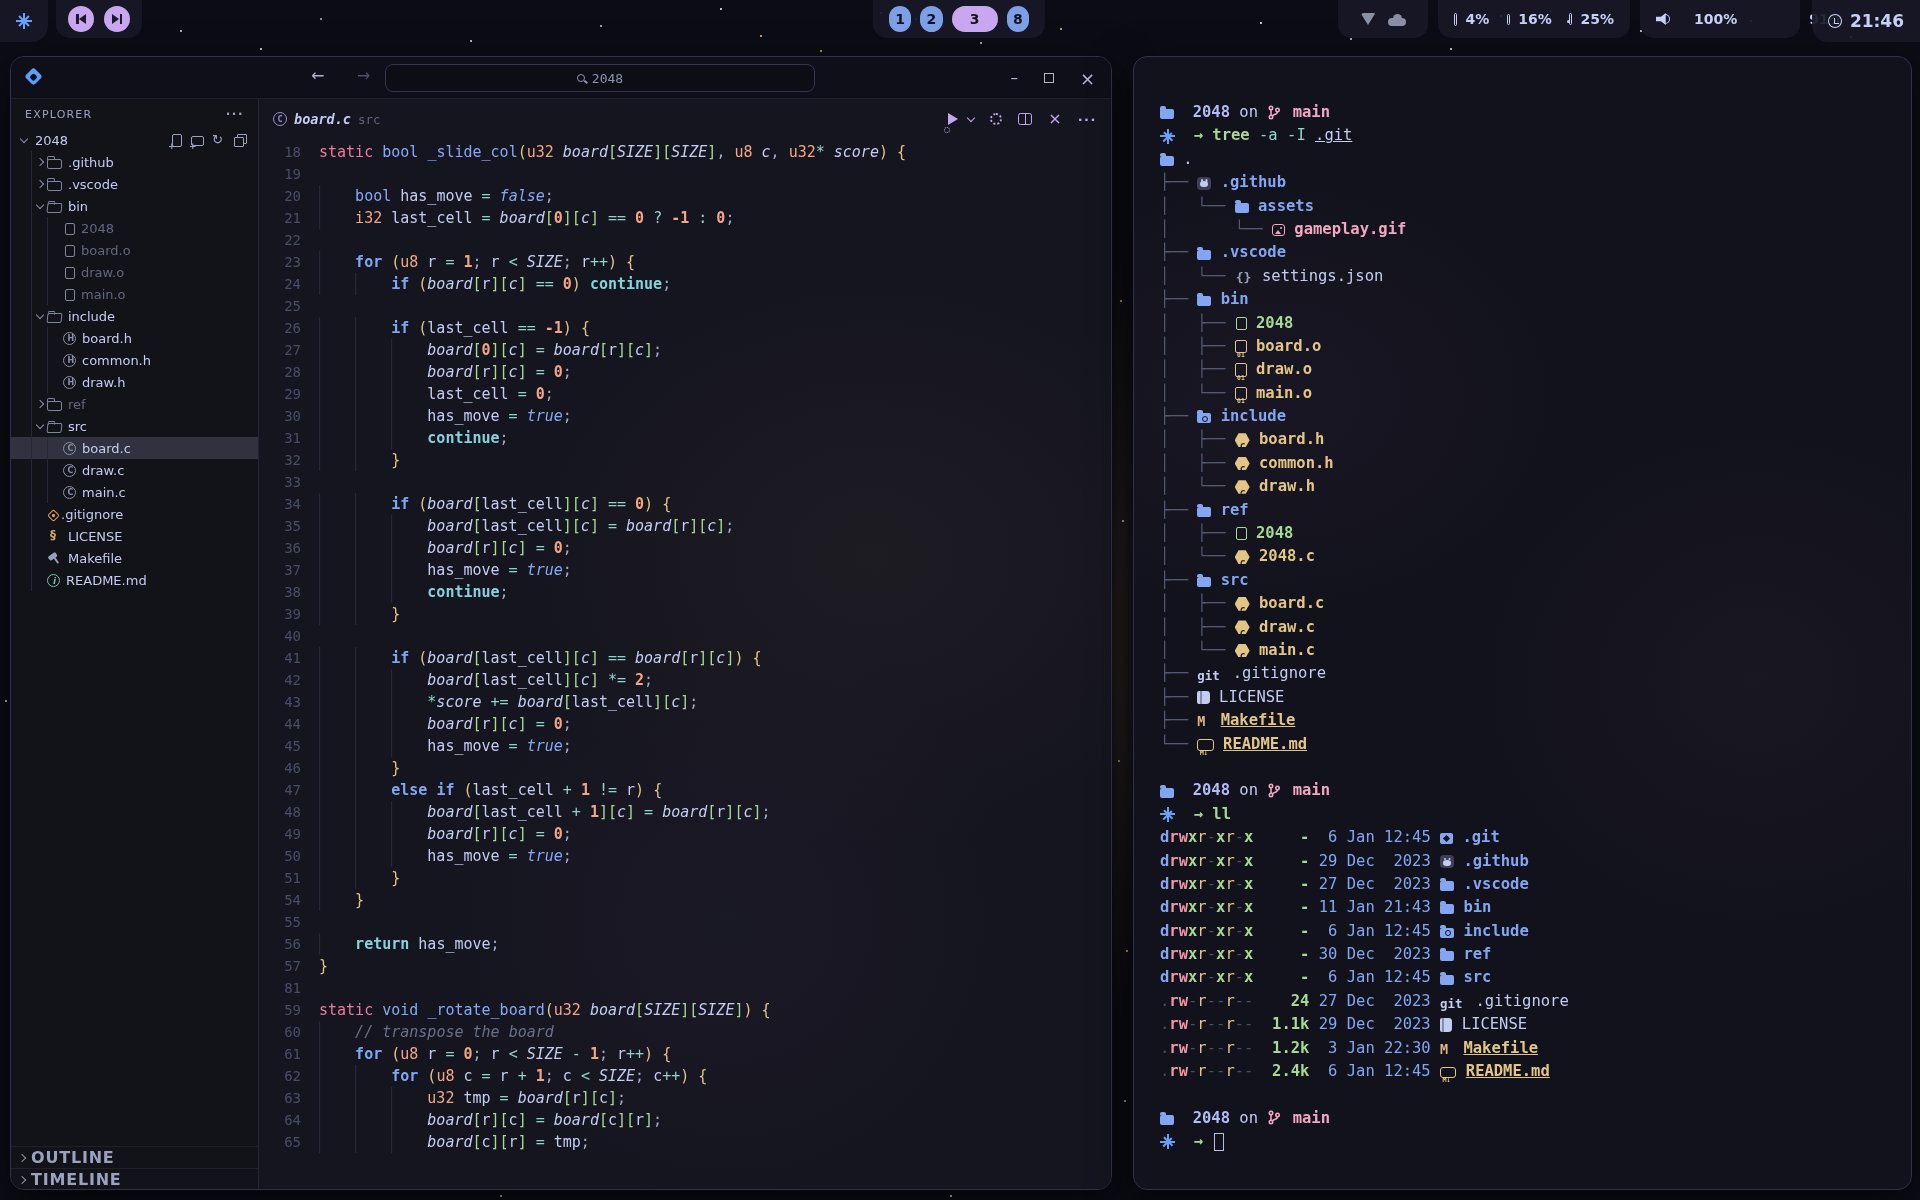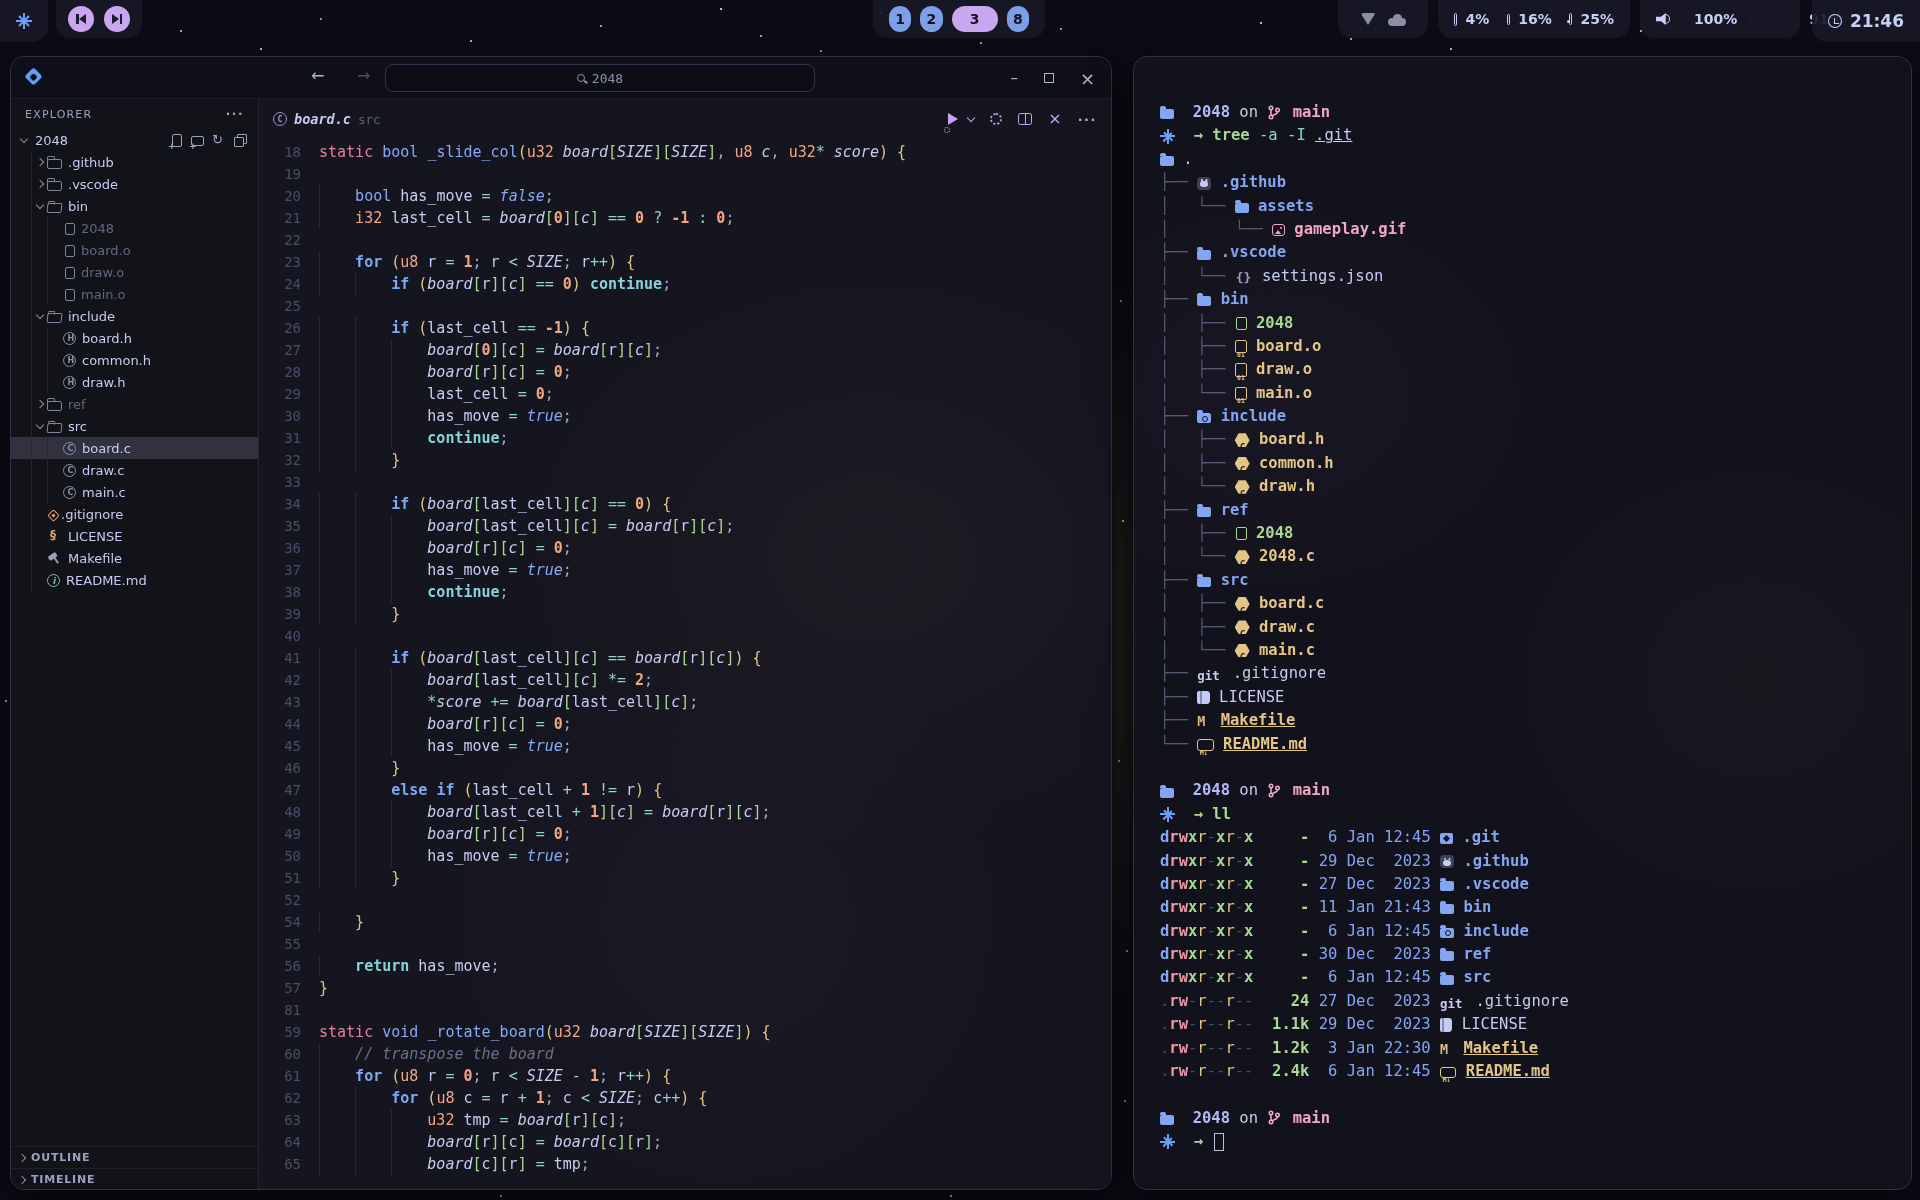--- a/index.html
+++ b/index.html
@@ -125,21 +125,21 @@
   .ei-hfile::after{content:"H";position:absolute;left:3.4px;top:1.4px;font-size:8px;color:#8a90a8;font-weight:bold}
   .ei-gitignore{width:9px;height:9px;border:1.3px solid #dd9a62;border-radius:2px;transform:rotate(45deg);margin:3px 3px 0 6px}
   .ei-gitignore::after{content:"";position:absolute;inset:2.2px;background:#dd9a62;border-radius:1px}
   .ei-license::after{content:"§";position:absolute;left:3px;top:-1px;color:#d9a566;font-size:12px;font-weight:bold}
   .ei-makefile::before{content:"";position:absolute;left:1px;top:3px;width:9px;height:4.5px;background:#9aa0b8;border-radius:1.5px;transform:rotate(-35deg)}
   .ei-makefile::after{content:"";position:absolute;left:7.5px;top:5px;width:2px;height:8px;background:#9aa0b8;border-radius:1px;transform:rotate(-35deg)}
   .ei-readme{border:1.3px solid #74bfae;border-radius:50%;width:13px;height:13px;margin-top:1px}
   .ei-readme::after{content:"i";position:absolute;left:5px;top:0.5px;color:#74bfae;font-size:9px;font-weight:bold;font-style:italic}
   .exp-spacer{flex:1}
   .exp-foot{border-top:1px solid #1f1f2e;height:22px;display:flex;align-items:center;padding:0 8px;gap:6px;
-    color:#9aa2c0;font-size:11px;letter-spacing:.8px;font-weight:bold}
+    color:#9aa2c0;font-size:16px;letter-spacing:.8px;font-weight:bold}
 
   
   .editor-col{flex:1;display:flex;flex-direction:column;position:relative;
     background:radial-gradient(520px 420px at 72% 42%,rgba(170,130,90,.06),transparent 70%),
                radial-gradient(420px 420px at 55% 75%,rgba(120,90,160,.05),transparent 70%),#15151f}
   .tabbar{height:40px;display:flex;align-items:center;padding:0 14px;flex:none}
   .tab{display:flex;align-items:center;gap:7px;color:#c4cdf1;font-size:13.5px;font-family:"DejaVu Sans Mono",monospace}
   .tab .ccirc{width:14px;height:14px;border:1.3px solid #9a8fc9;border-radius:50%;position:relative;display:inline-block}
   .tab .ccirc::after{content:"C";position:absolute;left:3.6px;top:1.2px;font-size:8.5px;color:#9a8fc9;font-weight:bold}
   .tab .fname{font-style:italic;font-weight:bold}
@@ -506,21 +506,20 @@
           <div class="cline"><span class="lnum">42</span><span class="ctext"><span class="tk-in">    </span><span class="tk-in">    </span><span class="tk-in">    </span><span class="tk-pi">board</span><span class="tk-br">[</span><span class="tk-id">last_cell</span><span class="tk-br">][</span><span class="tk-pi">c</span><span class="tk-br">]</span><span class="tk-pl"> </span><span class="tk-op">*=</span><span class="tk-pl"> </span><span class="tk-nu">2</span><span class="tk-pl">;</span></span></div>
           <div class="cline"><span class="lnum">43</span><span class="ctext"><span class="tk-in">    </span><span class="tk-in">    </span><span class="tk-in">    </span><span class="tk-op">*</span><span class="tk-pi">score</span><span class="tk-pl"> </span><span class="tk-op">+=</span><span class="tk-pl"> </span><span class="tk-pi">board</span><span class="tk-br">[</span><span class="tk-id">last_cell</span><span class="tk-br">][</span><span class="tk-pi">c</span><span class="tk-br">]</span><span class="tk-pl">;</span></span></div>
           <div class="cline"><span class="lnum">44</span><span class="ctext"><span class="tk-in">    </span><span class="tk-in">    </span><span class="tk-in">    </span><span class="tk-pi">board</span><span class="tk-br">[</span><span class="tk-id">r</span><span class="tk-br">][</span><span class="tk-pi">c</span><span class="tk-br">]</span><span class="tk-pl"> </span><span class="tk-op">=</span><span class="tk-pl"> </span><span class="tk-nu">0</span><span class="tk-pl">;</span></span></div>
           <div class="cline"><span class="lnum">45</span><span class="ctext"><span class="tk-in">    </span><span class="tk-in">    </span><span class="tk-in">    </span><span class="tk-id">has_move</span><span class="tk-pl"> </span><span class="tk-op">=</span><span class="tk-pl"> </span><span class="tk-li">true</span><span class="tk-pl">;</span></span></div>
           <div class="cline"><span class="lnum">46</span><span class="ctext"><span class="tk-in">    </span><span class="tk-in">    </span><span class="tk-pa">}</span></span></div>
           <div class="cline"><span class="lnum">47</span><span class="ctext"><span class="tk-in">    </span><span class="tk-in">    </span><span class="tk-ct">else</span><span class="tk-pl"> </span><span class="tk-ct">if</span><span class="tk-pl"> </span><span class="tk-pa">(</span><span class="tk-id">last_cell</span><span class="tk-pl"> </span><span class="tk-op">+</span><span class="tk-pl"> </span><span class="tk-nu">1</span><span class="tk-pl"> </span><span class="tk-op">!=</span><span class="tk-pl"> </span><span class="tk-id">r</span><span class="tk-pa">)</span><span class="tk-pl"> </span><span class="tk-pa">{</span></span></div>
           <div class="cline"><span class="lnum">48</span><span class="ctext"><span class="tk-in">    </span><span class="tk-in">    </span><span class="tk-in">    </span><span class="tk-pi">board</span><span class="tk-br">[</span><span class="tk-id">last_cell</span><span class="tk-pl"> </span><span class="tk-op">+</span><span class="tk-pl"> </span><span class="tk-nu">1</span><span class="tk-br">][</span><span class="tk-pi">c</span><span class="tk-br">]</span><span class="tk-pl"> </span><span class="tk-op">=</span><span class="tk-pl"> </span><span class="tk-pi">board</span><span class="tk-br">[</span><span class="tk-id">r</span><span class="tk-br">][</span><span class="tk-pi">c</span><span class="tk-br">]</span><span class="tk-pl">;</span></span></div>
           <div class="cline"><span class="lnum">49</span><span class="ctext"><span class="tk-in">    </span><span class="tk-in">    </span><span class="tk-in">    </span><span class="tk-pi">board</span><span class="tk-br">[</span><span class="tk-id">r</span><span class="tk-br">][</span><span class="tk-pi">c</span><span class="tk-br">]</span><span class="tk-pl"> </span><span class="tk-op">=</span><span class="tk-pl"> </span><span class="tk-nu">0</span><span class="tk-pl">;</span></span></div>
           <div class="cline"><span class="lnum">50</span><span class="ctext"><span class="tk-in">    </span><span class="tk-in">    </span><span class="tk-in">    </span><span class="tk-id">has_move</span><span class="tk-pl"> </span><span class="tk-op">=</span><span class="tk-pl"> </span><span class="tk-li">true</span><span class="tk-pl">;</span></span></div>
           <div class="cline"><span class="lnum">51</span><span class="ctext"><span class="tk-in">    </span><span class="tk-in">    </span><span class="tk-pa">}</span></span></div>
-          <div class="cline"><span class="lnum">52</span><span class="ctext"></span></div>
           <div class="cline"><span class="lnum">54</span><span class="ctext"><span class="tk-in">    </span><span class="tk-pa">}</span></span></div>
           <div class="cline"><span class="lnum">55</span><span class="ctext"></span></div>
           <div class="cline"><span class="lnum">56</span><span class="ctext"><span class="tk-in">    </span><span class="tk-fl">return</span><span class="tk-pl"> </span><span class="tk-id">has_move</span><span class="tk-pl">;</span></span></div>
           <div class="cline"><span class="lnum">57</span><span class="ctext"><span class="tk-pa">}</span></span></div>
           <div class="cline"><span class="lnum">81</span><span class="ctext"></span></div>
           <div class="cline"><span class="lnum">59</span><span class="ctext"><span class="tk-kw">static</span><span class="tk-pl"> </span><span class="tk-ty">void</span><span class="tk-pl"> </span><span class="tk-fn">_rotate_board</span><span class="tk-pa">(</span><span class="tk-pr">u32</span><span class="tk-pl"> </span><span class="tk-pi">board</span><span class="tk-br">[</span><span class="tk-pi">SIZE</span><span class="tk-br">][</span><span class="tk-pi">SIZE</span><span class="tk-br">]</span><span class="tk-pa">)</span><span class="tk-pl"> </span><span class="tk-pa">{</span></span></div>
           <div class="cline"><span class="lnum">60</span><span class="ctext"><span class="tk-in">    </span><span class="tk-cm">// transpose the board</span></span></div>
           <div class="cline"><span class="lnum">61</span><span class="ctext"><span class="tk-in">    </span><span class="tk-ct">for</span><span class="tk-pl"> </span><span class="tk-pa">(</span><span class="tk-pr">u8</span><span class="tk-pl"> </span><span class="tk-id">r</span><span class="tk-pl"> </span><span class="tk-op">=</span><span class="tk-pl"> </span><span class="tk-nu">0</span><span class="tk-pl">; </span><span class="tk-id">r</span><span class="tk-pl"> </span><span class="tk-op">&lt;</span><span class="tk-pl"> </span><span class="tk-pi">SIZE</span><span class="tk-pl"> </span><span class="tk-op">-</span><span class="tk-pl"> </span><span class="tk-nu">1</span><span class="tk-pl">; </span><span class="tk-id">r</span><span class="tk-op">++</span><span class="tk-pa">)</span><span class="tk-pl"> </span><span class="tk-pa">{</span></span></div>
           <div class="cline"><span class="lnum">62</span><span class="ctext"><span class="tk-in">    </span><span class="tk-in">    </span><span class="tk-ct">for</span><span class="tk-pl"> </span><span class="tk-pa">(</span><span class="tk-pr">u8</span><span class="tk-pl"> </span><span class="tk-id">c</span><span class="tk-pl"> </span><span class="tk-op">=</span><span class="tk-pl"> </span><span class="tk-id">r</span><span class="tk-pl"> </span><span class="tk-op">+</span><span class="tk-pl"> </span><span class="tk-nu">1</span><span class="tk-pl">; </span><span class="tk-id">c</span><span class="tk-pl"> </span><span class="tk-op">&lt;</span><span class="tk-pl"> </span><span class="tk-pi">SIZE</span><span class="tk-pl">; </span><span class="tk-id">c</span><span class="tk-op">++</span><span class="tk-pa">)</span><span class="tk-pl"> </span><span class="tk-pa">{</span></span></div>
           <div class="cline"><span class="lnum">63</span><span class="ctext"><span class="tk-in">    </span><span class="tk-in">    </span><span class="tk-in">    </span><span class="tk-pr">u32</span><span class="tk-pl"> </span><span class="tk-id">tmp</span><span class="tk-pl"> </span><span class="tk-op">=</span><span class="tk-pl"> </span><span class="tk-pi">board</span><span class="tk-br">[</span><span class="tk-id">r</span><span class="tk-br">][</span><span class="tk-id">c</span><span class="tk-br">]</span><span class="tk-pl">;</span></span></div>

